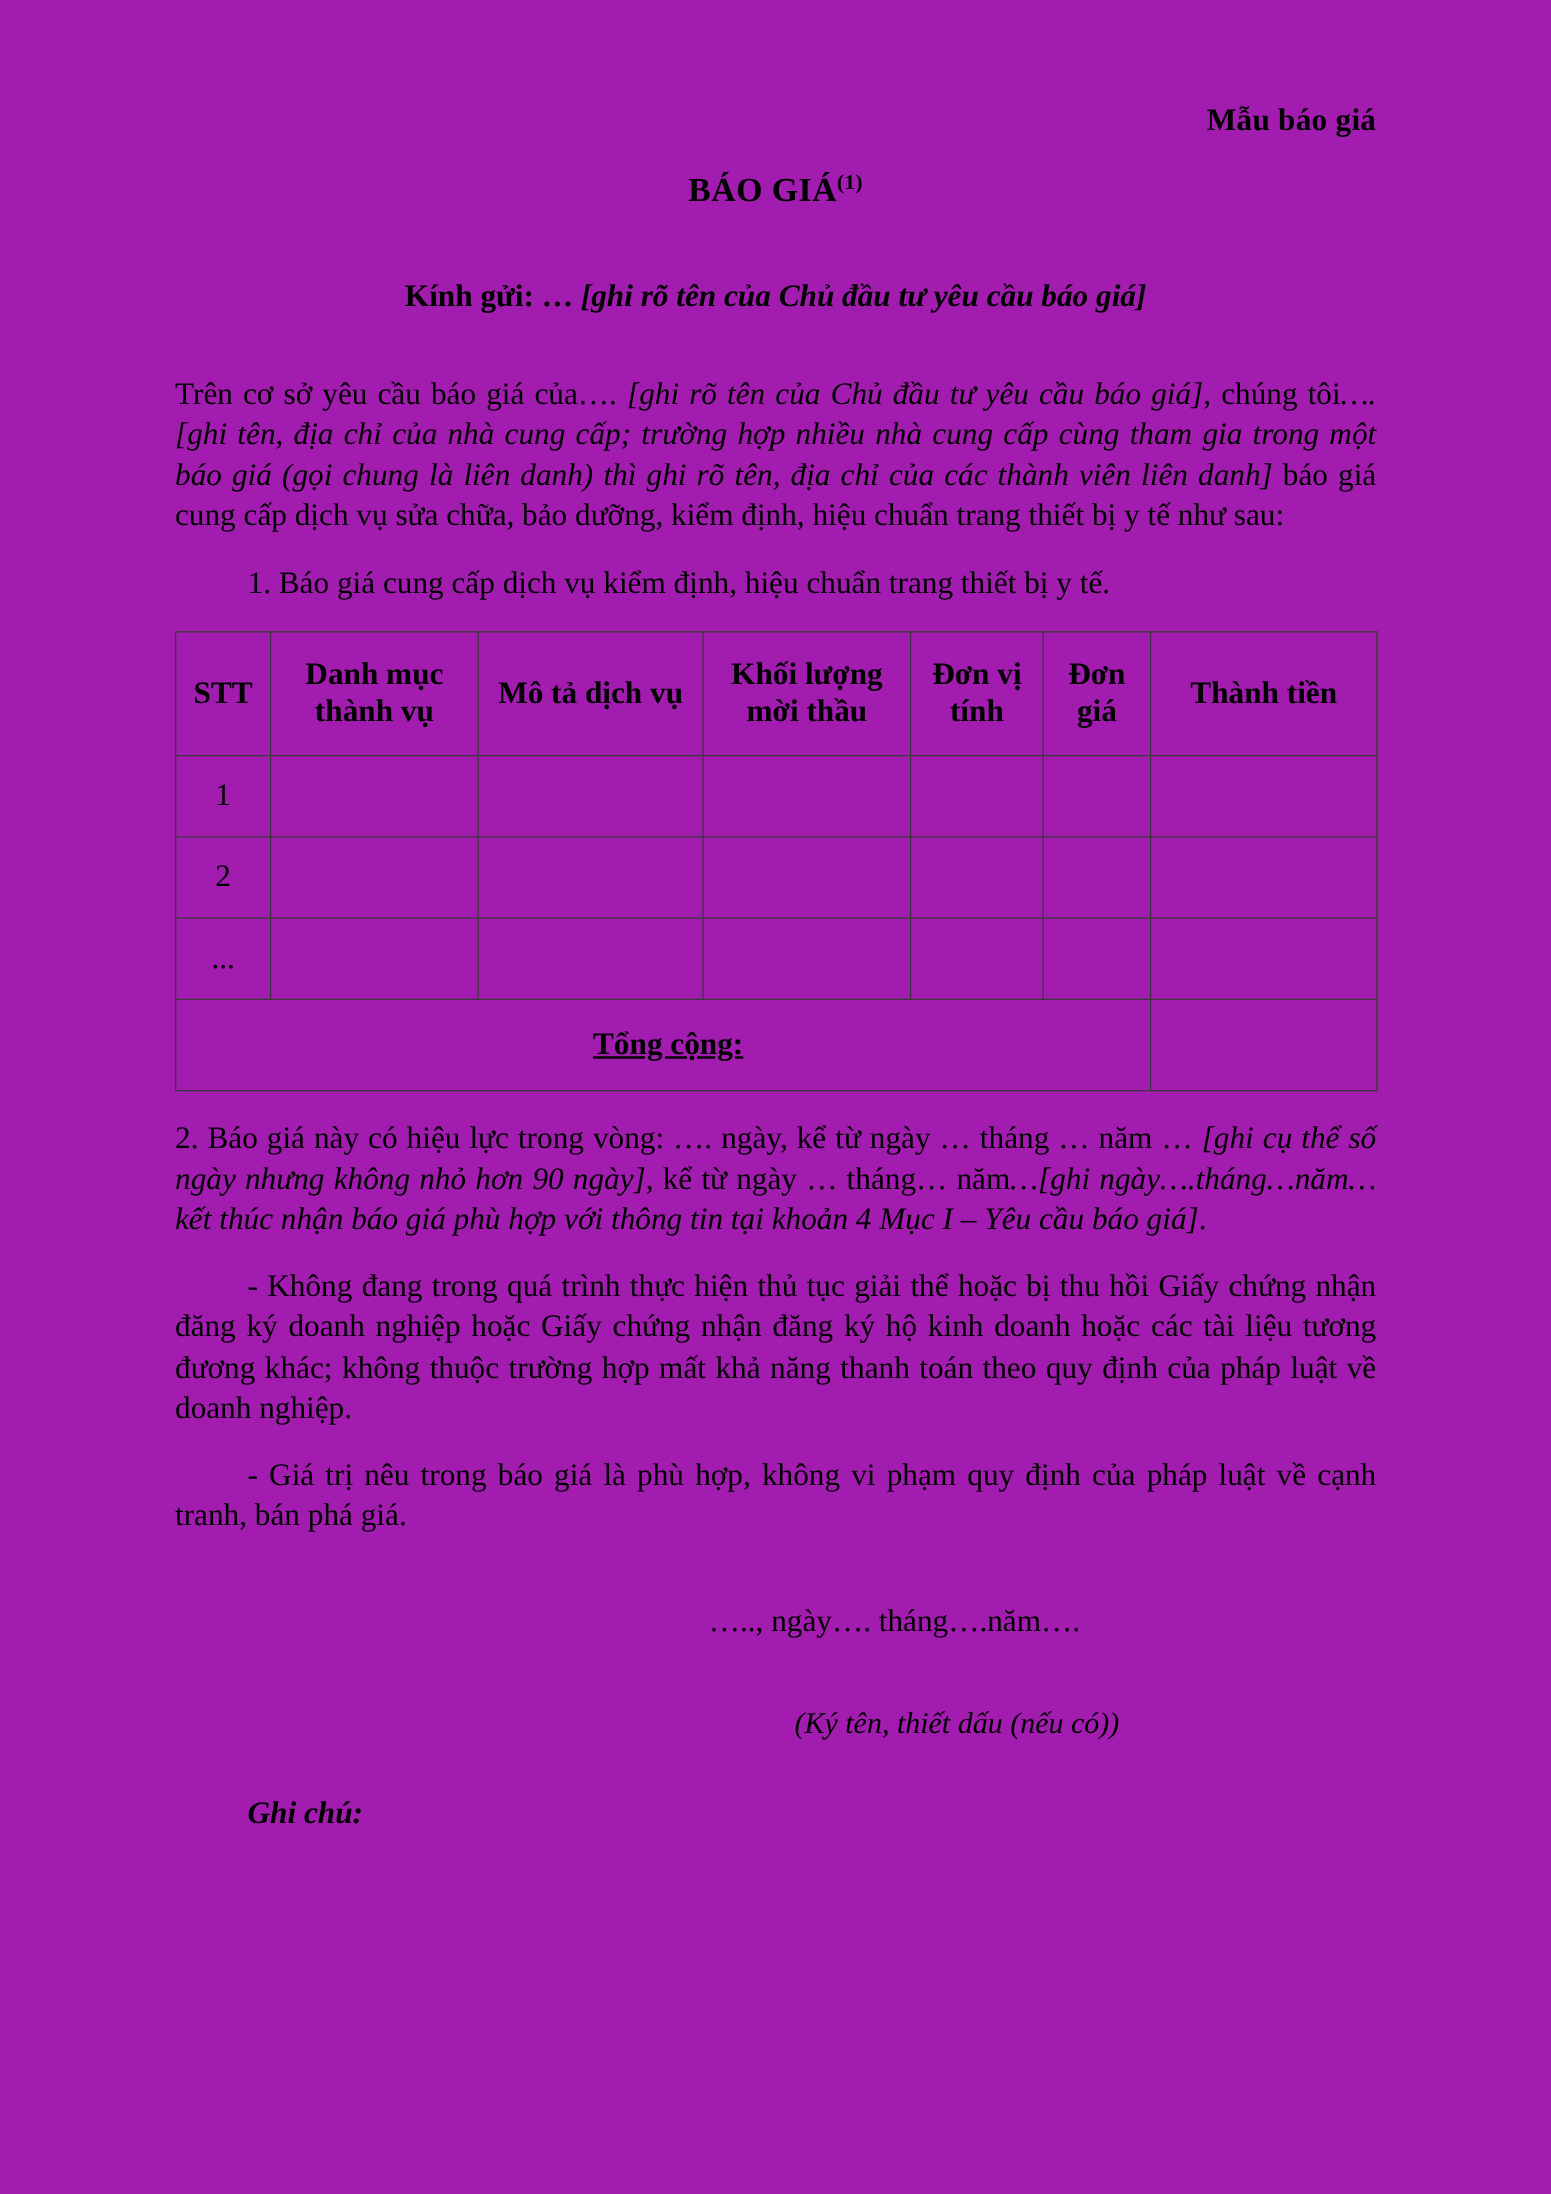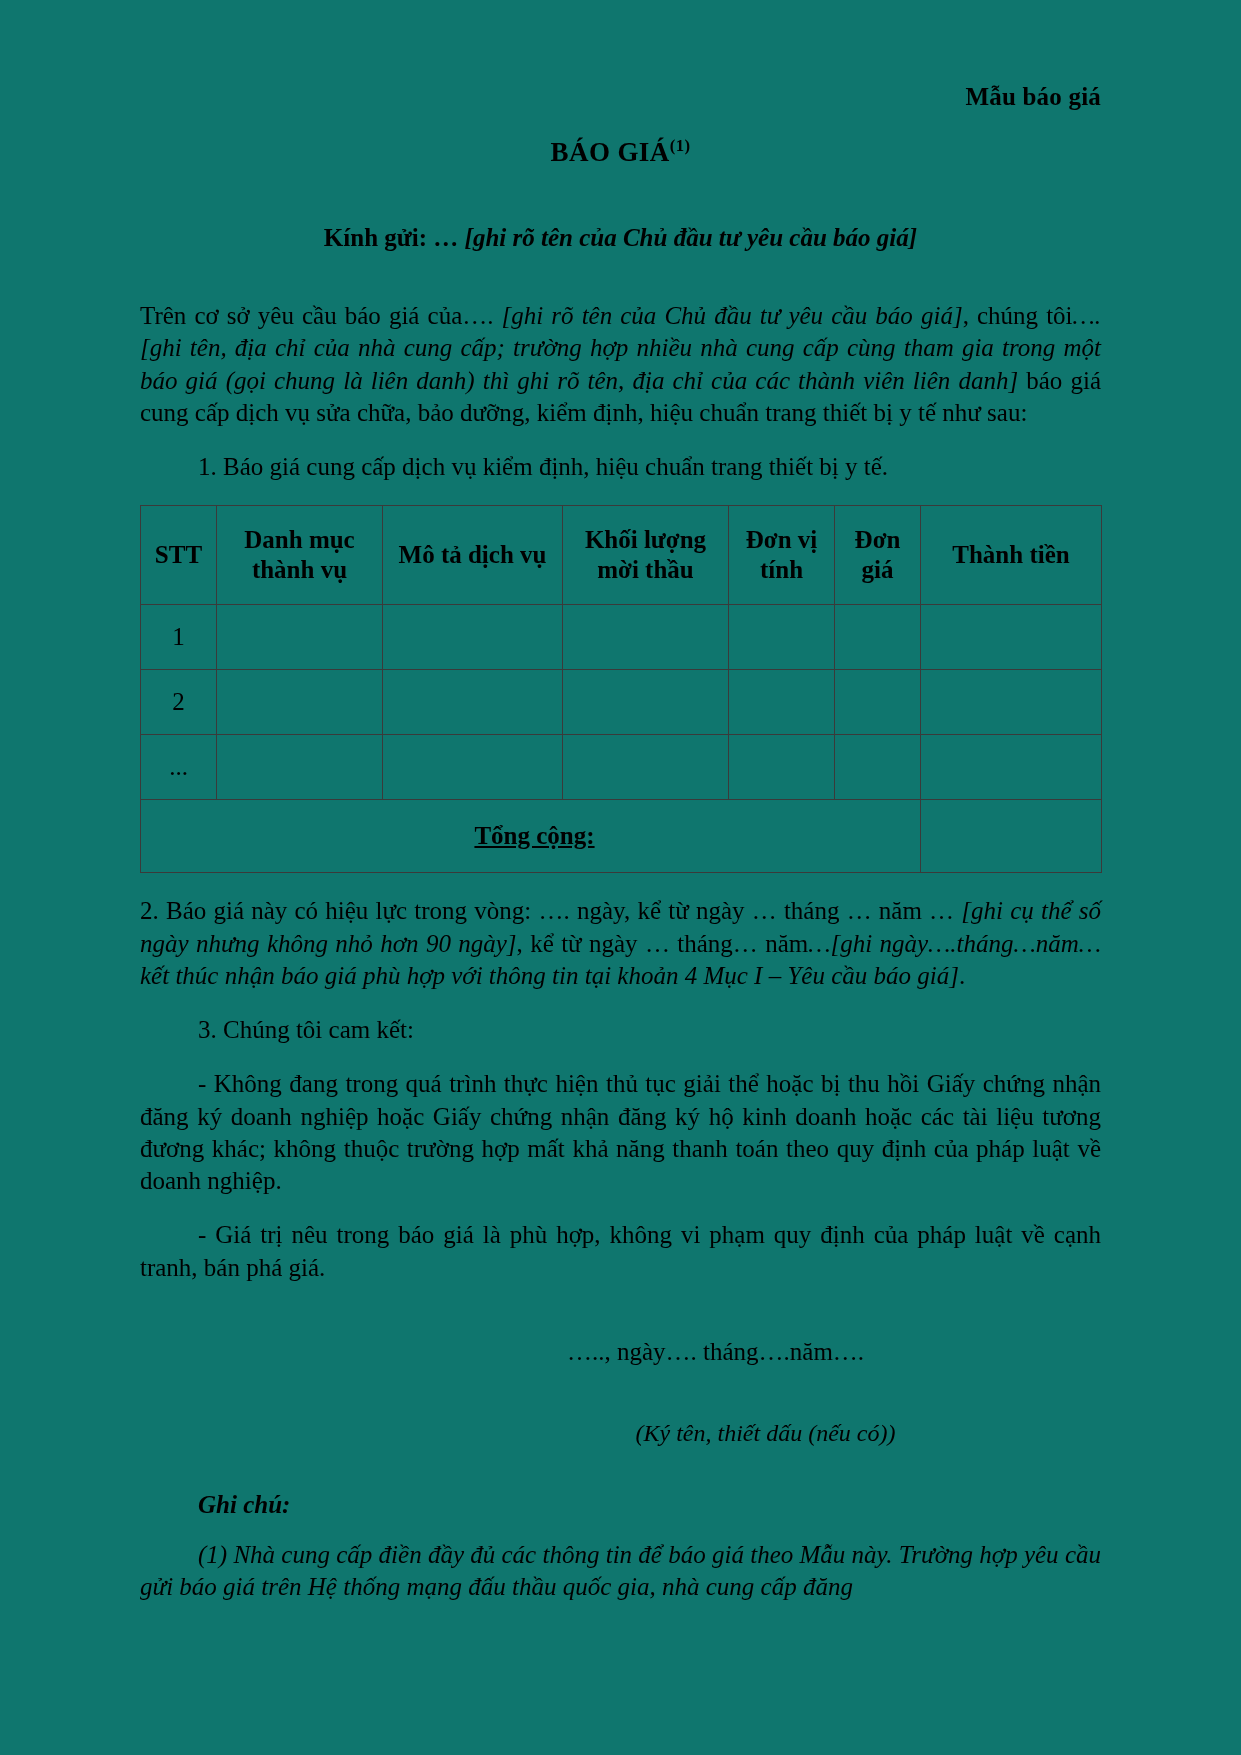--- a/index.html
+++ b/index.html
@@ -10,21 +10,21 @@
   }
   body {
     font-family: "Liberation Serif", "DejaVu Serif", serif;
     color: #000000;
   }
   .page {
     position: relative;
     width: 1241px;
     height: 1755px;
     margin: 0 auto;
-    background: #0f766e;
+    background: #a21caf;
     box-sizing: border-box;
     padding: 60px 140px 0 140px;
     overflow: hidden;
   }
   .doc-header {
     text-align: right;
     font-weight: bold;
     font-size: 25px;
     line-height: 1.2;
     margin: 22px 0 0 0;
@@ -232,27 +232,25 @@
         <td class="total-cell" colspan="6"><span class="u">Tổng cộng:</span></td>
         <td class="blank"></td>
       </tr>
     </tbody>
   </table>
 
   <p class="body-par indent" style="margin-top:22px">
     <span>2. Báo giá này có hiệu lực trong vòng: …. ngày, kể từ ngày … tháng … năm … </span><span class="it">[ghi cụ thể số ngày nhưng không nhỏ hơn 90 ngày]</span><span>, kể từ ngày … tháng… năm</span><span class="it">…[ghi ngày….tháng…năm… kết thúc nhận báo giá phù hợp với thông tin tại khoản 4 Mục I – Yêu cầu báo giá]</span><span>.</span>
   </p>
 
-  <p class="section-line">3. Chúng tôi cam kết:</p>
 
   <p class="clause">- Không đang trong quá trình thực hiện thủ tục giải thể hoặc bị thu hồi Giấy chứng nhận đăng ký doanh nghiệp hoặc Giấy chứng nhận đăng ký hộ kinh doanh hoặc các tài liệu tương đương khác; không thuộc trường hợp mất khả năng thanh toán theo quy định của pháp luật về doanh nghiệp.</p>
   <p class="clause">- Giá trị nêu trong báo giá là phù hợp, không vi phạm quy định của pháp luật về cạnh tranh, bán phá giá.</p>
 
   <p class="sig-date">….., ngày…. tháng….năm….</p>
 
 
   <p class="sig-note">(Ký tên, thiết dấu (nếu có))</p>
 
   <p class="notes-title">Ghi chú:</p>
 
-  <p class="note-par">(1) Nhà cung cấp điền đầy đủ các thông tin để báo giá theo Mẫu này. Trường hợp yêu cầu gửi báo giá trên Hệ thống mạng đấu thầu quốc gia, nhà cung cấp đăng</p>
 
 </div>
 
 </body></html>

